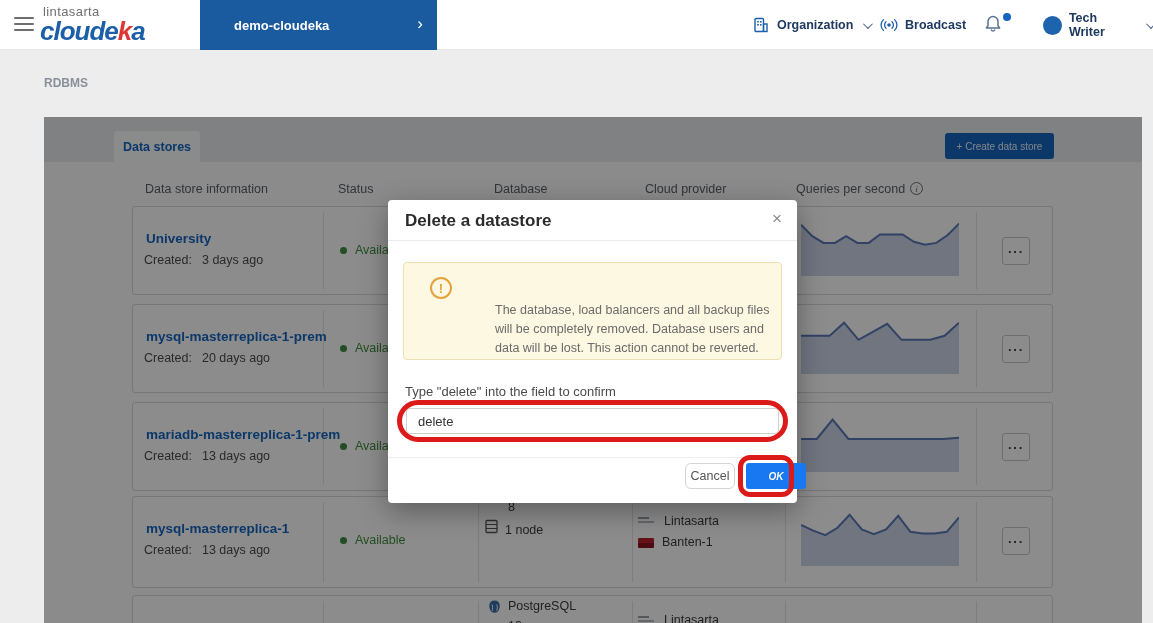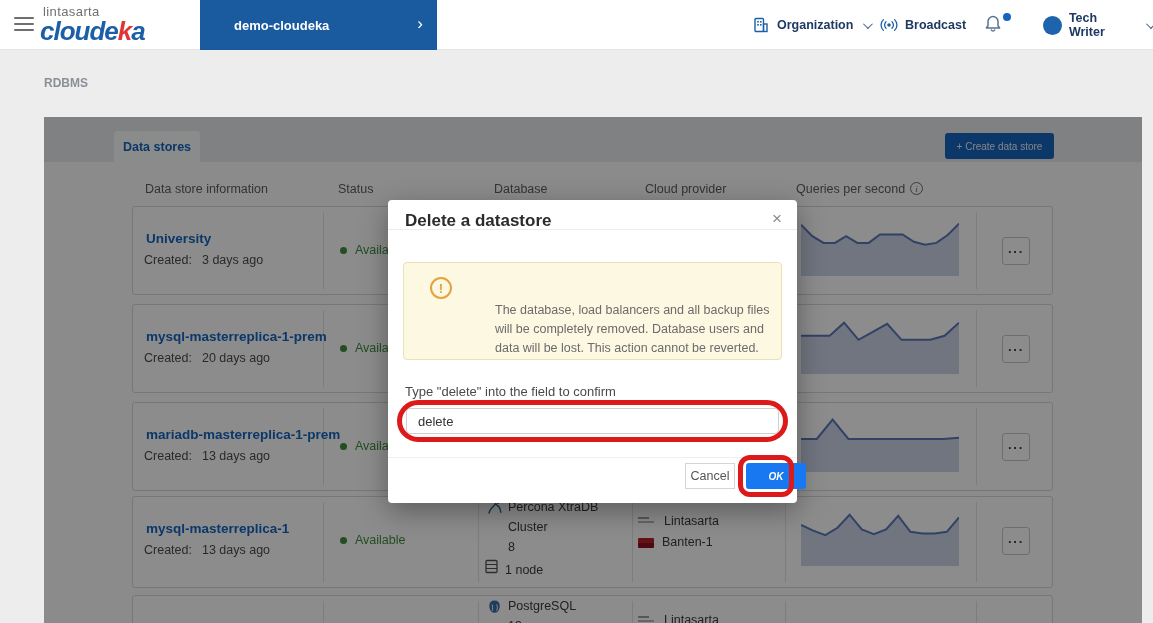--- a/index.html
+++ b/index.html
@@ -70,38 +70,38 @@
   .mini-logo { display:inline-block; }
   .spark { position:absolute; left:668px; top:12px; width:158px; height:57px; }
   .more-btn { position:absolute; left:869px; top:30px; width:28px; height:28px; background:#fff; border:1px solid #c9c9c9;
               border-radius:3px; color:#3c3c3c; font-weight:bold; font-size:13px; letter-spacing:1px;
               display:flex; align-items:center; justify-content:center; cursor:pointer; }
 
   
   .dim-overlay { position:absolute; left:44px; top:117px; width:1098px; height:506px; background:rgba(0,0,0,0.45); z-index:5; }
   .modal { position:absolute; left:388px; top:200px; width:409px; height:303px; background:#fff; border-radius:4px;
            box-shadow:0 8px 28px rgba(0,0,0,.35); z-index:10; }
-  .modal-header { position:relative; height:30px; border-bottom:1px solid #ececec;padding-left:20px; }
+  .modal-header { position:relative; height:41px; border-bottom:1px solid #ececec;padding-left:20px; }
   .modal-title { position:absolute; left:17px; top:11px; font-size:17px; font-weight:bold; color:#2b2b2b; }
   .modal-close { position:absolute; right:15px; top:9px; font-size:17px; color:#8a8a8a; cursor:pointer; }
   .warn-box { position:absolute; left:15px; top:62px; width:379px; height:98px; background:#fdf8e2;
               border:1px solid #ece0b4; border-radius:4px; }
   .warn-icon { position:absolute; left:26px; top:14px; width:22px; height:22px; border:2px solid #e6a23c; border-radius:50%;
                color:#e6a23c; font-size:13px; font-weight:bold; display:flex; align-items:center; justify-content:center; }
   .warn-title { position:absolute; left:80px; top:15px; font-size:13.5px; font-weight:bold; color:#3a3a3a; }
   .warn-body { position:absolute; left:91px; top:38px; width:282px; font-size:12.5px; color:#6b6b6b; line-height:19px; }
   .confirm-label { position:absolute; left:17px; top:184px; font-size:13px; color:#4a4a4a; }
   .confirm-input { position:absolute; left:18px; top:208px; width:373px; height:26px; border:1px solid #d0d0d0;
                    border-radius:4px; padding:0 11px; font-size:13px; color:#333; font-family:"Liberation Sans",sans-serif; }
   .ring { position:absolute; border:5px solid #dc1a1a; pointer-events:none; z-index:11; }
   .ring-input { left:9px; top:200px; width:391px; height:42px; border-radius:21px; }
   .ring-ok { left:350px; top:255px; width:56px; height:42px; border-radius:12px; }
   .modal-footer-line { position:absolute; left:0; right:0; top:257px; border-top:1px solid #efefef; }
   .btn-cancel { position:absolute; left:297px; top:263px; width:50px; height:26px; background:#fff; border:1px solid #d5d5d5;
-                border-radius:0; font-size:12.5px; color:#555; cursor:pointer; }
+                border-radius:6px; font-size:12.5px; color:#555; cursor:pointer; }
   .btn-ok { position:absolute; left:358px; top:263px; width:60px; height:26px; background:#1778f2; border:none;
             border-radius:3px; font-size:10px; font-weight:bold; color:#fff; cursor:pointer;font-style:italic; }
 </style>
 </head>
 <body>
 
 <div class="screen">
 
   <div class="app-header">
     <div class="hamburger">
@@ -272,24 +272,20 @@
       <a class="ds-name">mysql-masterreplica-1</a>
       <div class="created hide-if-empty">
           <span>Created:</span>
           <span>13 days ago</span>
         </div>
       <div class="status-cell">
           <span class="status-dot"></span>
           <span class="status-text">Available</span>
         </div>
       <div class="db-cell">
-        <div class="db-engine hide-if-empty"><span class="eng-icon"><svg width="16" height="16" viewBox="0 0 16 16">
-                <path d="M2 13c1-5.5 4.5-5 6.5-9.5l1.8 2.2c2.6.4 2.9 3.4 3.5 6.5" fill="none" stroke="#1f6f8b" stroke-width="1.4" stroke-linecap="round"></path>
-                <path d="M10.5 3.5l1.8-1.2" fill="none" stroke="#1f6f8b" stroke-width="1.4" stroke-linecap="round"></path>
-              </svg></span><span>Percona XtraDB Cluster</span></div>
         <div class="db-version hide-if-empty">8</div>
         <div class="db-nodes hide-if-empty">
             <span><svg width="13" height="15" viewBox="0 0 13 15">
                 <rect x="1" y="1.5" width="11" height="12" rx="1" fill="none" stroke="#555" stroke-width="1.3"></rect>
                 <path d="M1 5.5h11M1 9.5h11" stroke="#555" stroke-width="1.1"></path>
               </svg></span>
             <span>1 node</span>
           </div>
       </div>
       <div class="prov-cell">

